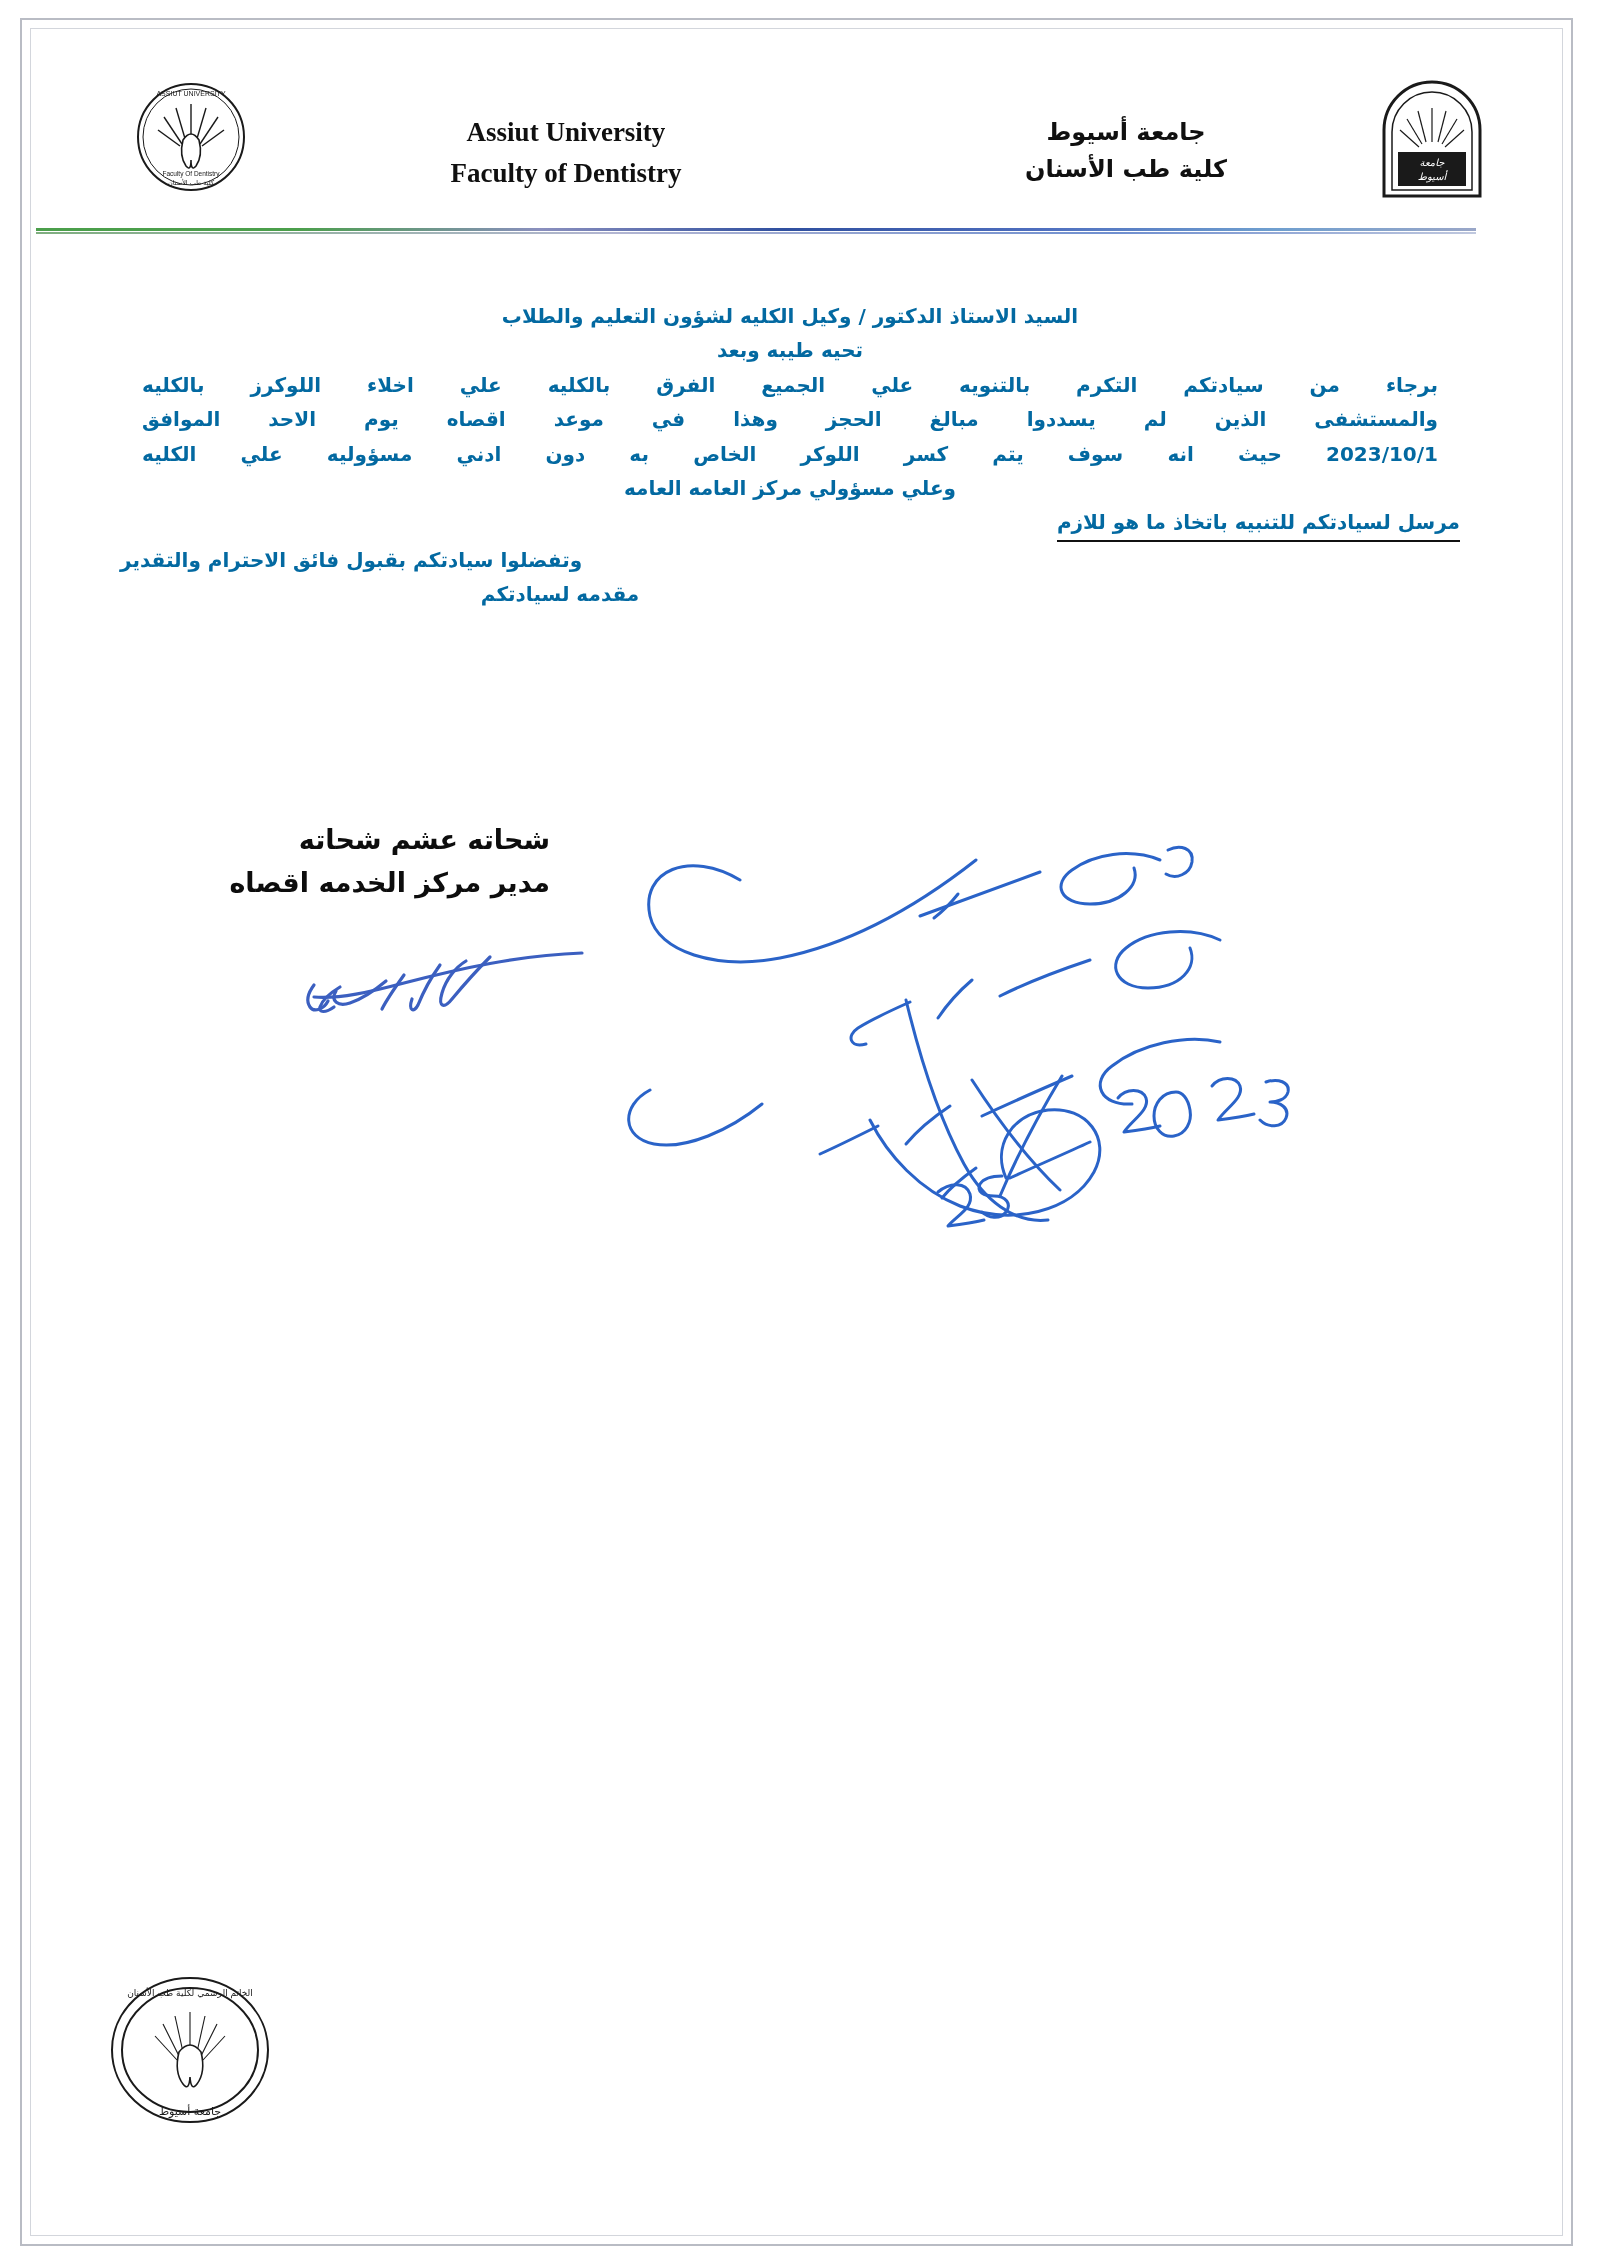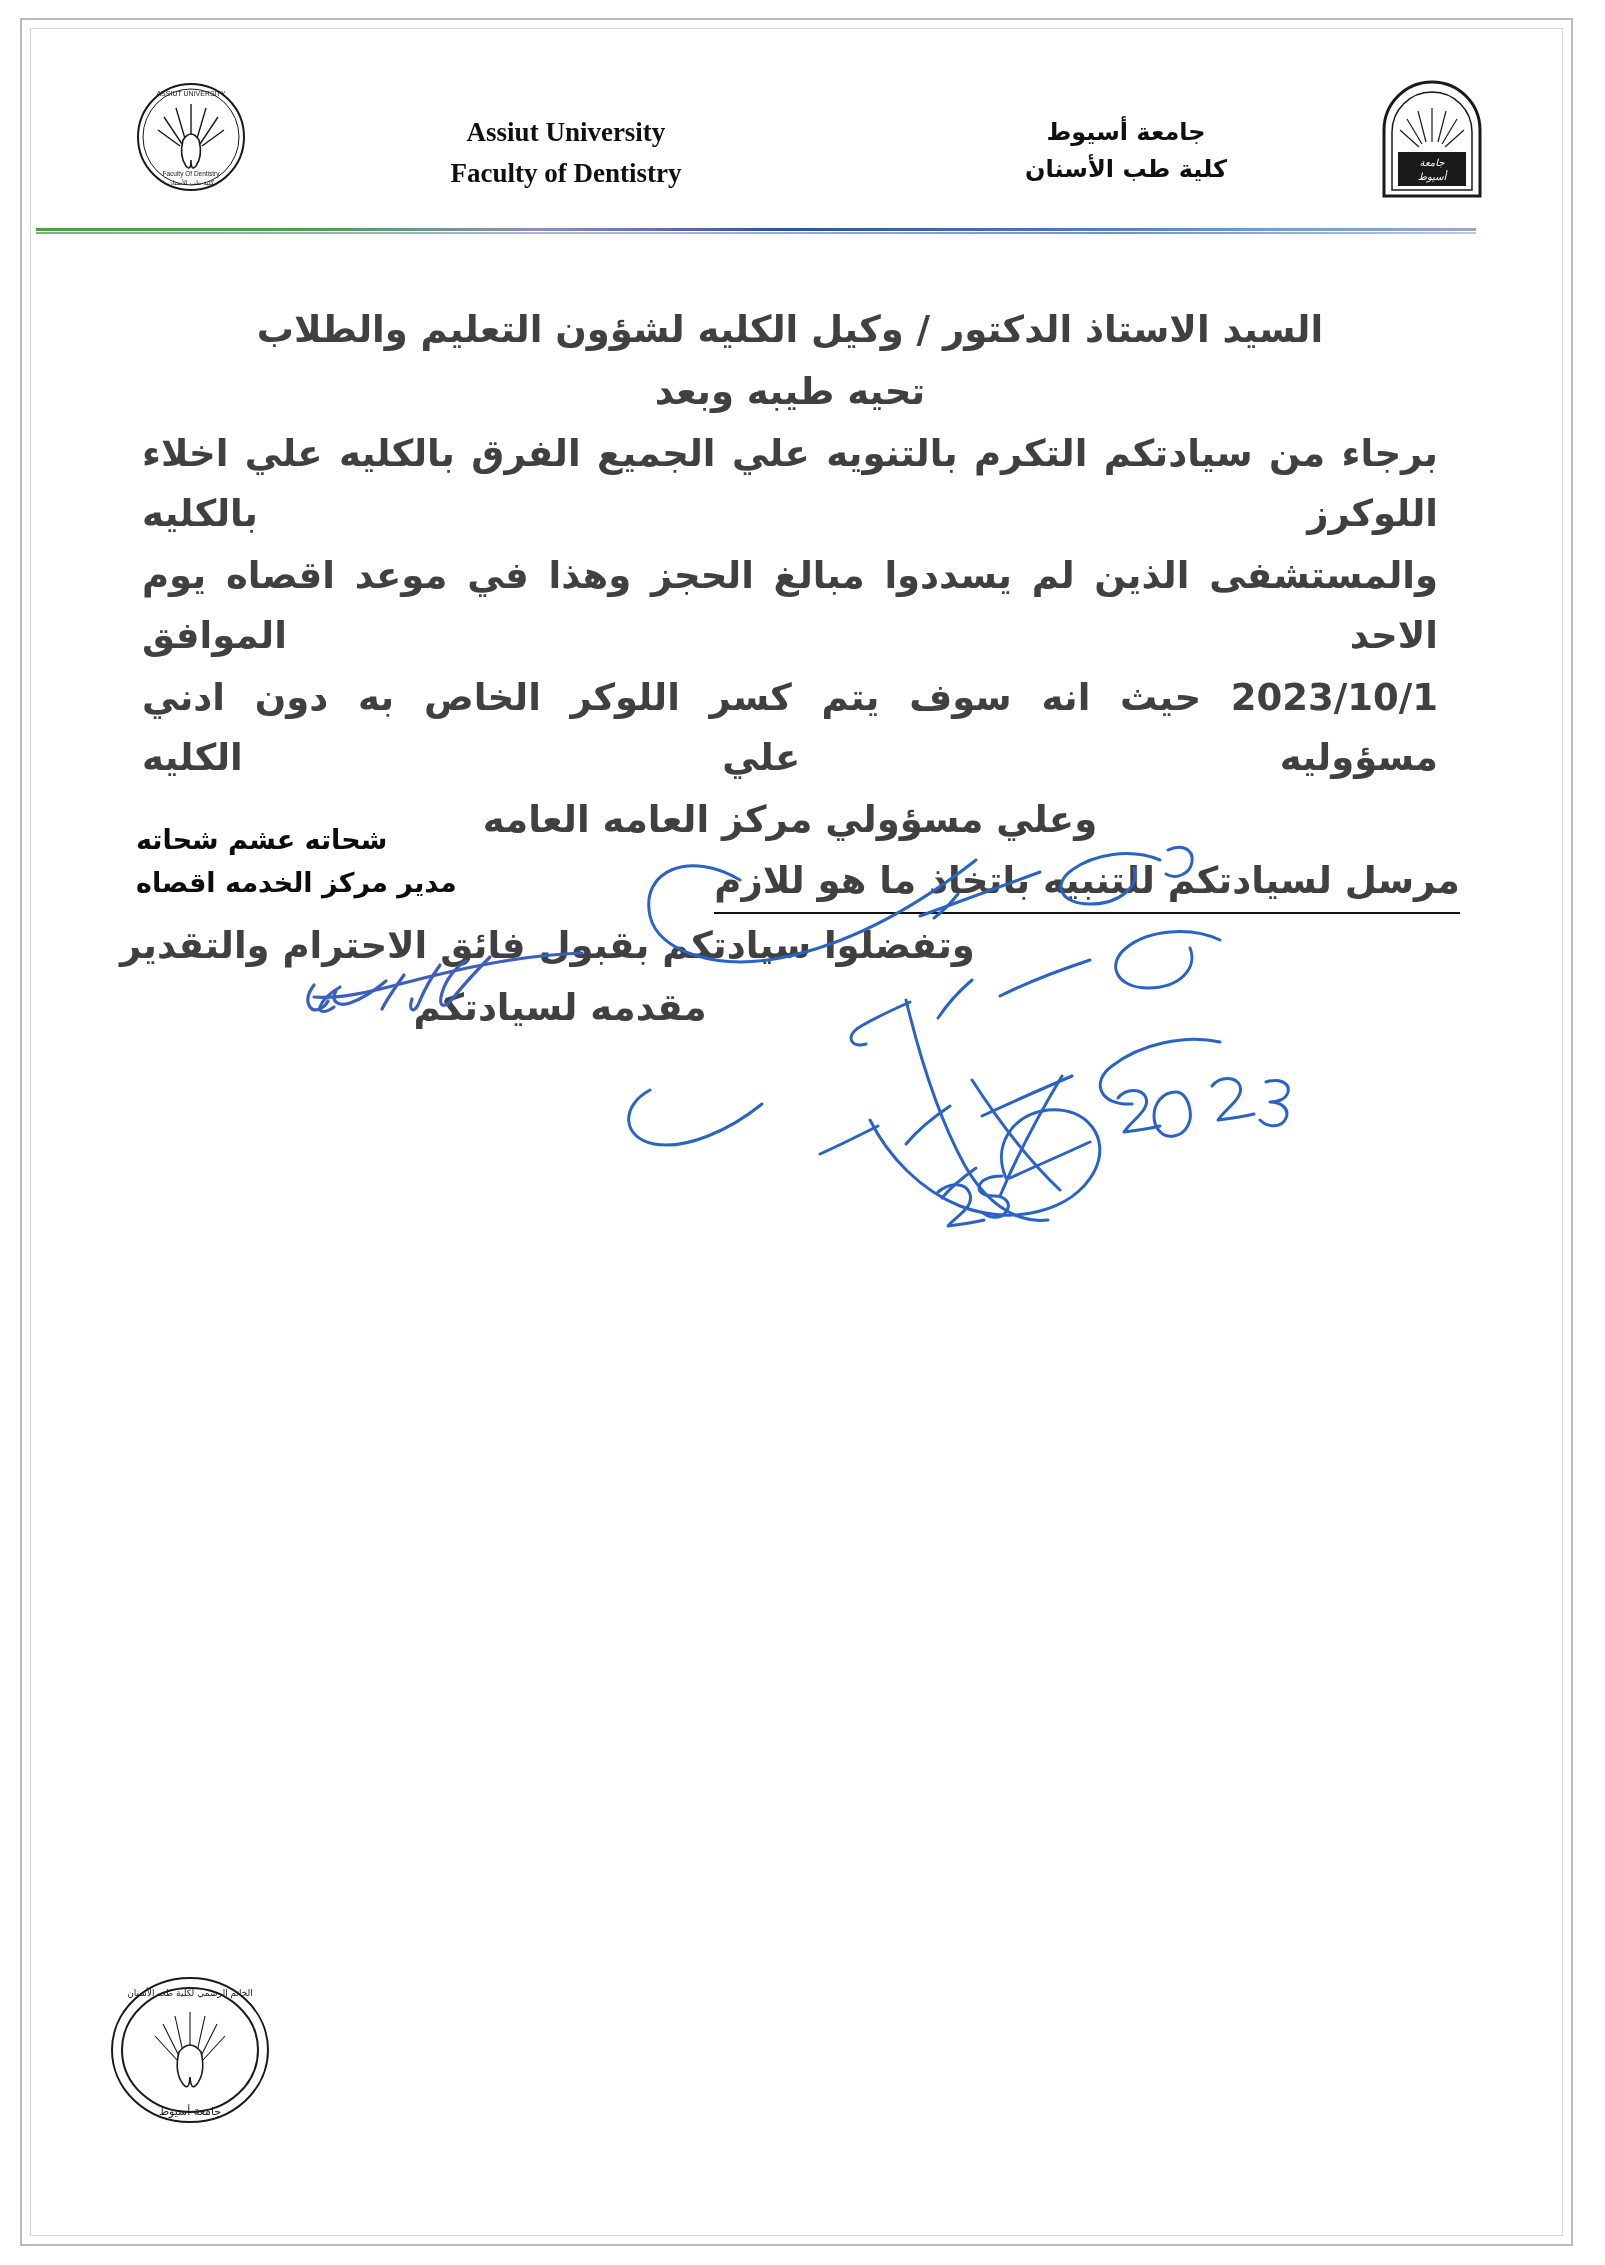--- a/index.html
+++ b/index.html
@@ -105,23 +105,23 @@
   
   .body-ar {
     position: absolute;
     left: 120px;
     top: 300px;
     width: 1340px;
     direction: rtl;
     text-align: center;
     font-family: "DejaVu Sans", sans-serif;
     font-weight: bold;
-    font-size: 37px;
+    font-size: 20px;
     line-height: 1.62;
-    color: #404040;
+    color: #0369a1;
   }
   .body-ar p { margin: 0 0 2px 0; }
   .para-justify {
     text-align: justify;
     text-align-last: justify;
     padding: 0 22px;
   }
   .underlined {
     display: inline-block;
     border-bottom: 2px solid #111;
@@ -136,25 +136,25 @@
     margin-top: 10px;
     padding-right: 120px;
   }
   .line-submitted {
     text-align: center;
     margin-top: 34px;
     padding-right: 460px;
   }
   .signer {
     position: absolute;
-    left: 136px;
+    left: 150px;
     top: 818px;
     width: 400px;
     direction: rtl;
-    text-align: left;
+    text-align: right;
     font-family: "DejaVu Sans", sans-serif;
     font-weight: bold;
     font-size: 27px;
     line-height: 1.6;
     color: #0d0d0d;
   }
 
   
   .sig-left {
     position: absolute;

